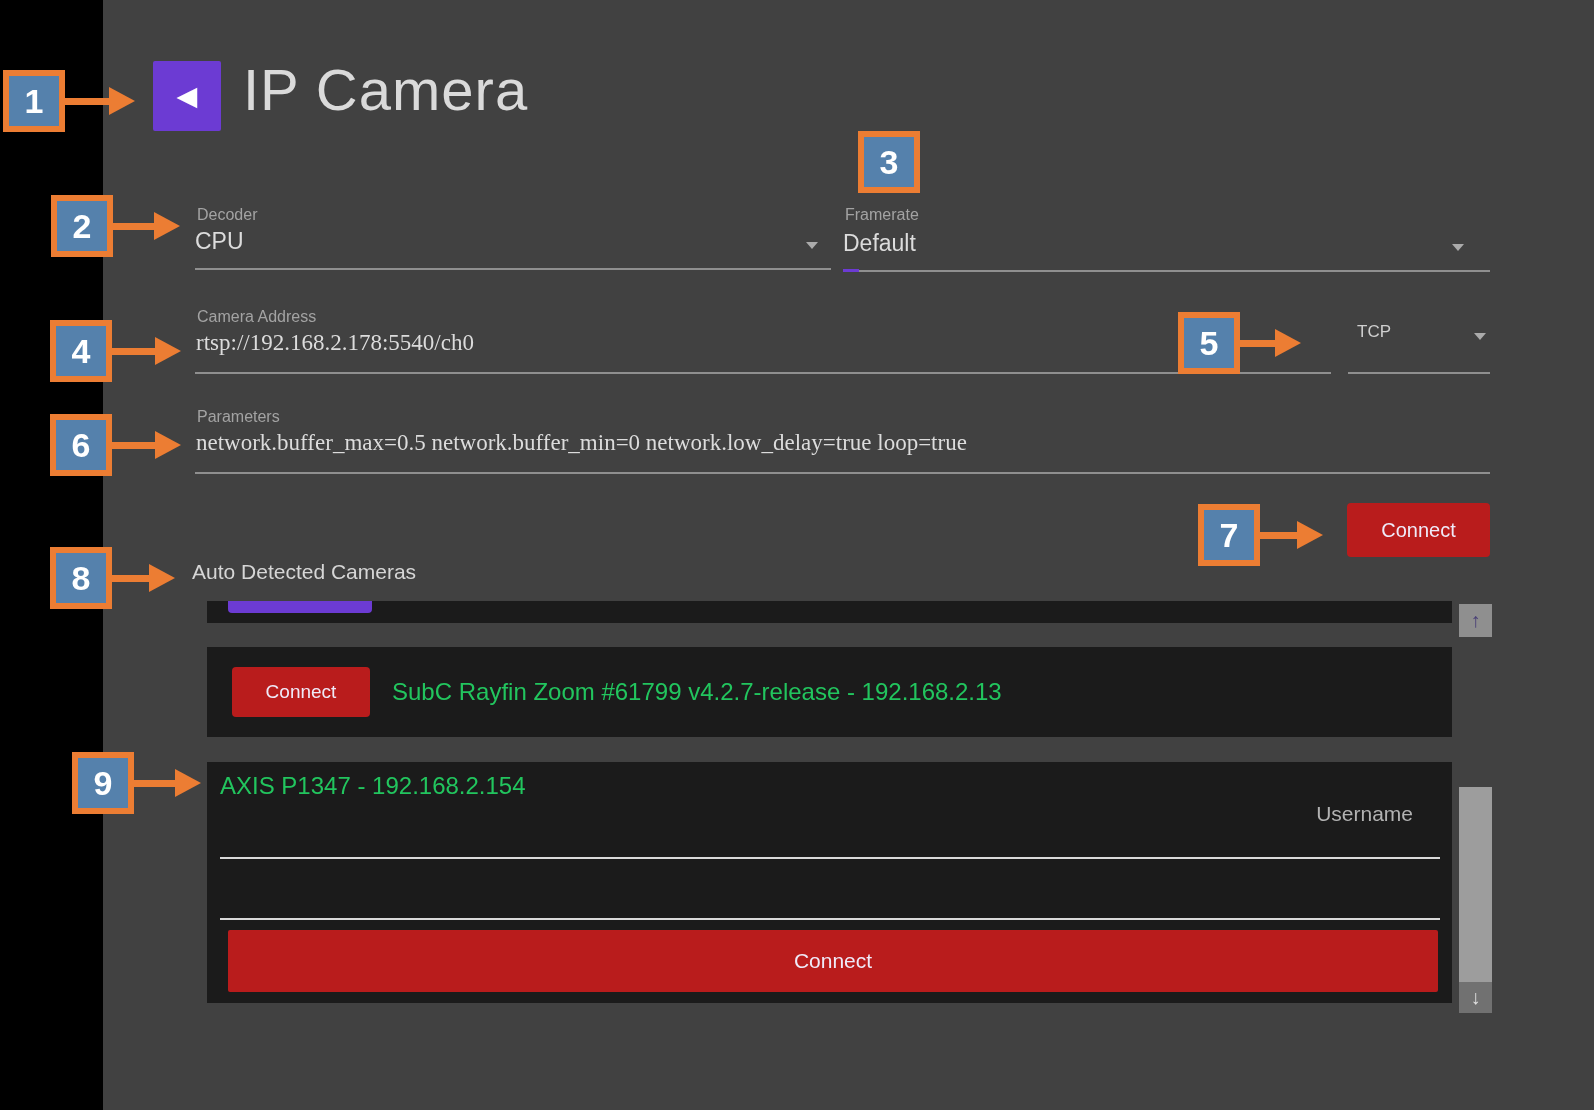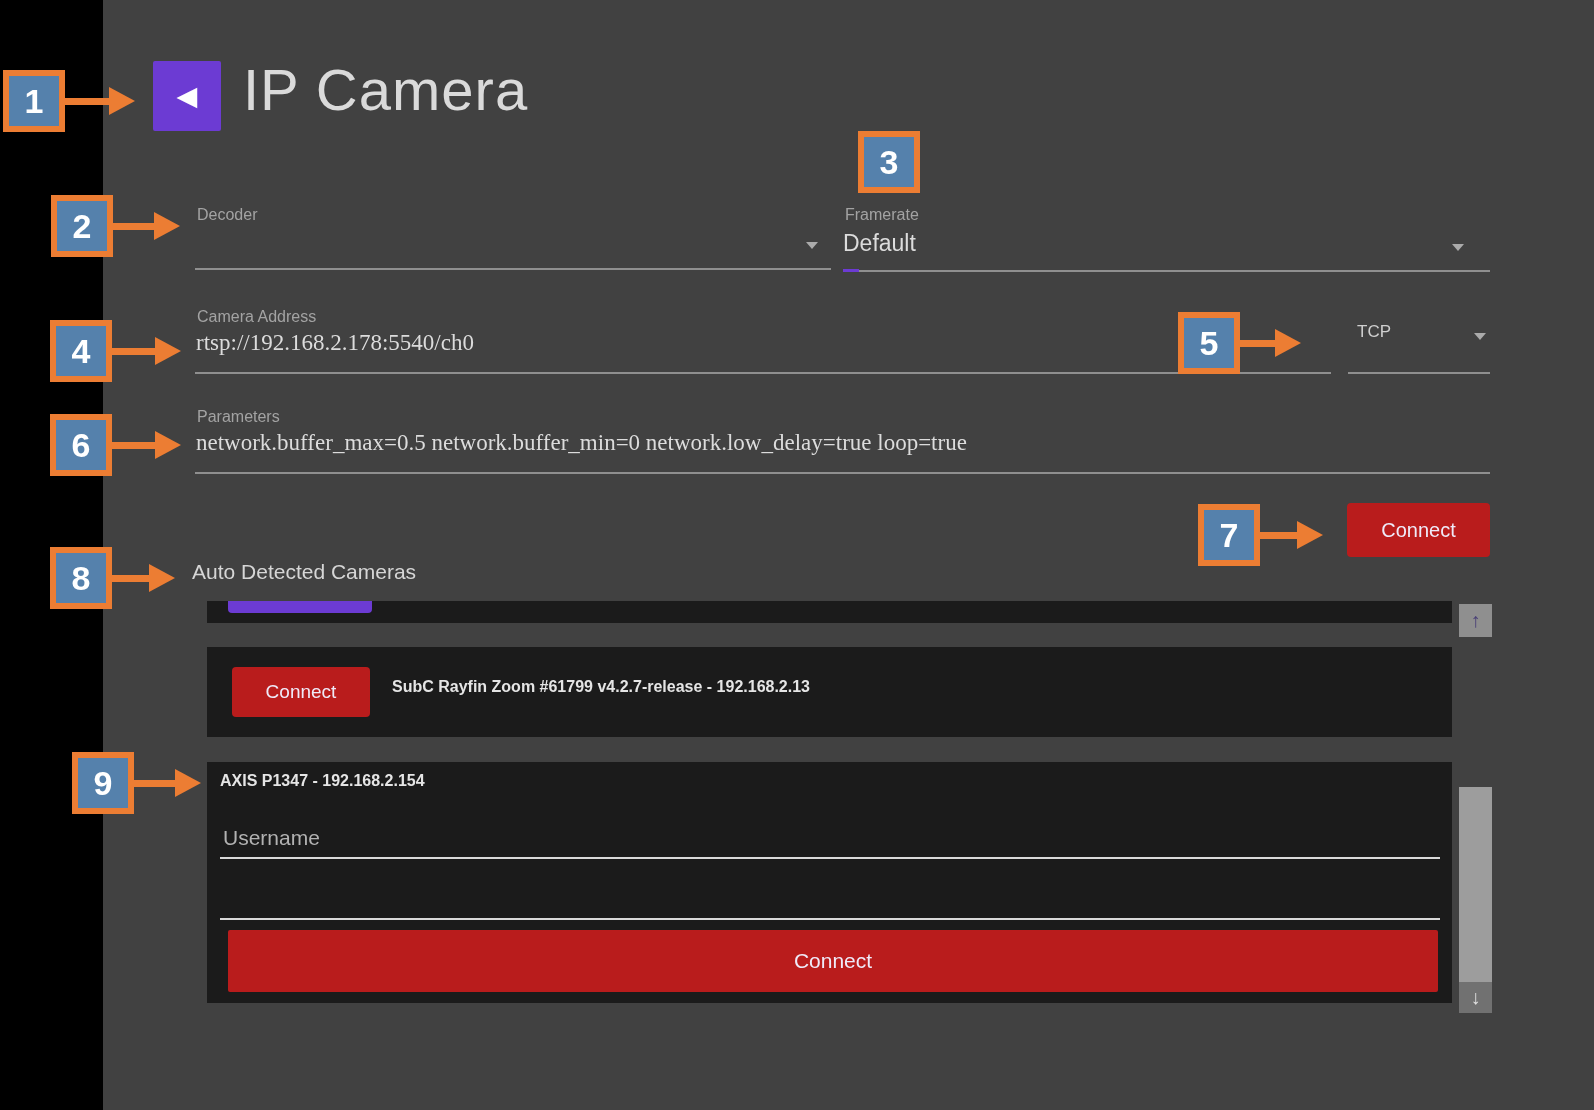--- a/index.html
+++ b/index.html
@@ -23,21 +23,21 @@
   .caret{width:0;height:0;border-left:6px solid transparent;border-right:6px solid transparent;
     border-top:7px solid #ABABAB}
   .text-input{background:transparent;border:none;outline:none;padding:0;
     font-size:23px;color:#DCDCDC;font-family:Liberation Serif, serif}
   .text-input::placeholder{color:#B2B2B2;opacity:1}
   .connect-btn{background:#b91c1c;color:#EFEAF8;border:none;border-radius:4px;
     display:flex;align-items:center;justify-content:center;font-family:inherit;cursor:pointer}
   
   .detected-heading{left:192px;top:560px;font-size:21px;color:#D6D6D6}
   .row{background:#1B1B1B}
-  .row-title{font-weight:bold;font-size:16px;color:#e5e5e5;white-space:nowrap}
+  .row-title{font-weight:normal;font-size:24px;color:#22c55e;white-space:nowrap}
   .row-input{background:transparent;border:none;outline:none;padding:0;width:1190px;
     font-size:21px;color:#DCDCDC;font-family:inherit}
   .row-input::placeholder{color:#B2B2B2;opacity:1}
   .row-underline{height:2px;background:#D9D9D9}
   
   .scroll-btn{display:flex;align-items:center;justify-content:center;cursor:pointer;border:none;font-size:20px}
   
   .badge{width:50px;height:50px;background:#5581AC;border:6px solid #EC7D33;
     display:flex;align-items:center;justify-content:center;
     color:#fff;font-size:34px;font-weight:bold}
@@ -51,20 +51,21 @@
 
 <div class="abs strip"></div>
 
 <button class="abs back-btn">
   <span>◀</span>
 </button>
 <div class="abs page-title">IP Camera</div>
 
 <div class="abs field-label" style="left:197px;top:206px">Decoder</div>
 <div class="abs" style="left:195px;top:228px;width:636px;height:40px">
+  <div class="field-value">CPU</div>
   <div class="abs caret" style="left:611px;top:14px"></div>
 </div>
 <div class="abs underline" style="left:195px;top:268px;width:636px"></div>
 
 <div class="abs field-label" style="left:845px;top:206px">Framerate</div>
 <div class="abs" style="left:843px;top:230px;width:647px;height:40px">
   <div class="field-value">Default</div>
   <div class="abs caret" style="left:609px;top:14px"></div>
 </div>
 <div class="abs underline" style="left:843px;top:270px;width:647px"></div>
@@ -92,21 +93,21 @@
   <div class="abs accent" style="left:21px;top:0;width:144px;height:12px;border-radius:0 0 4px 4px"></div>
 </div>
 
 <div class="abs row" style="left:207px;top:647px;width:1245px;height:90px">
   <button class="abs connect-btn" style="left:25px;top:20px;width:138px;height:50px;font-size:19px">Connect</button>
   <div class="abs row-title" style="left:185px;top:31px">SubC Rayfin Zoom #61799 v4.2.7-release  -  192.168.2.13</div>
 </div>
 
 <div class="abs row" style="left:207px;top:762px;width:1245px;height:241px">
   <div class="abs row-title" style="left:13px;top:10px">AXIS P1347  -  192.168.2.154</div>
-  <input class="abs row-input" style="left: 16px; top: 64px;" placeholder="Username">
+  <input class="abs row-input" style="left: 16px; top: 40px; text-align: right;" placeholder="Username">
   <div class="abs row-underline" style="left:13px;top:95px;width:1220px"></div>
   <div class="abs row-underline" style="left:13px;top:156px;width:1220px"></div>
   <button class="abs connect-btn" style="left:21px;top:168px;width:1210px;height:62px;font-size:21px;border-radius:2px">Connect</button>
 </div>
 
 <button class="abs scroll-btn" style="left:1459px;top:604px;width:33px;height:33px;background:#8F8F8F;color:#4A4177">
   <span>↑</span>
 </button>
 <div class="abs" style="left:1459px;top:787px;width:33px;height:195px;background:#9D9D9D"></div>
 <button class="abs scroll-btn" style="left:1459px;top:982px;width:33px;height:31px;background:#717171;color:#DFDFDF">

